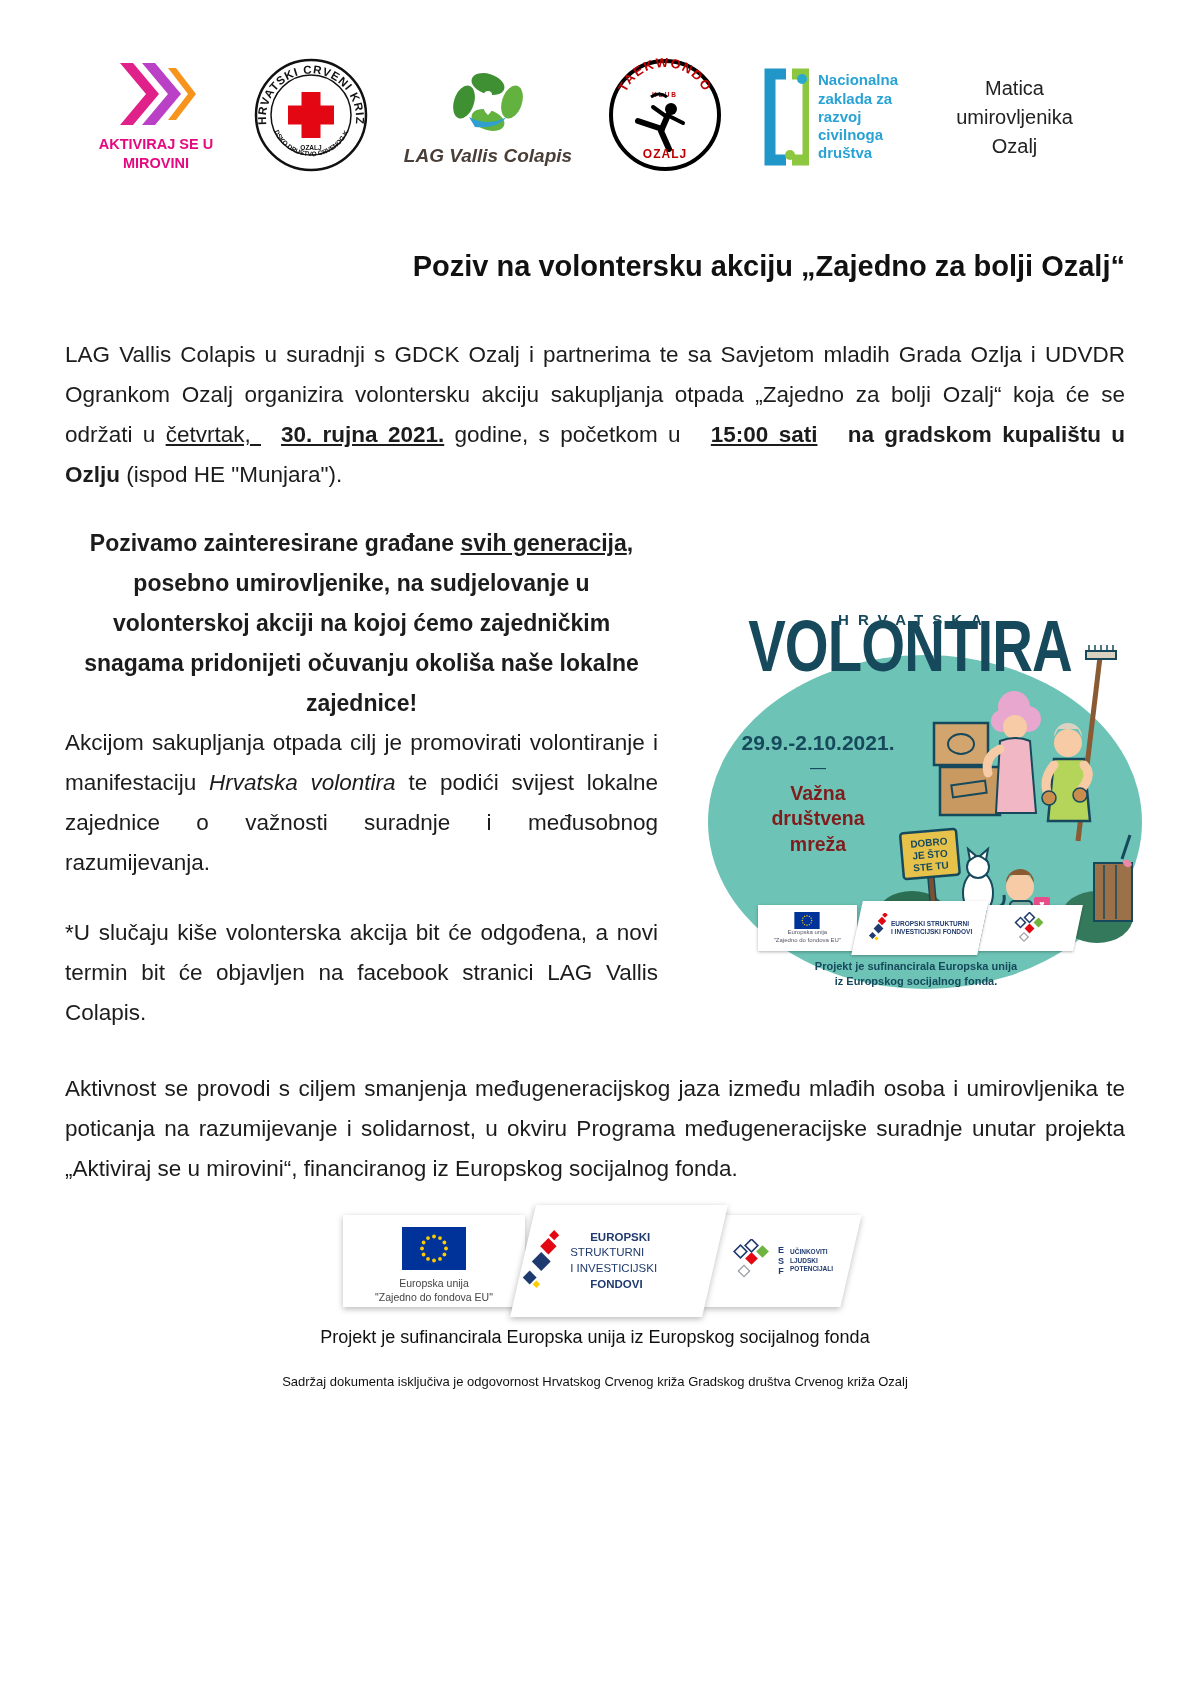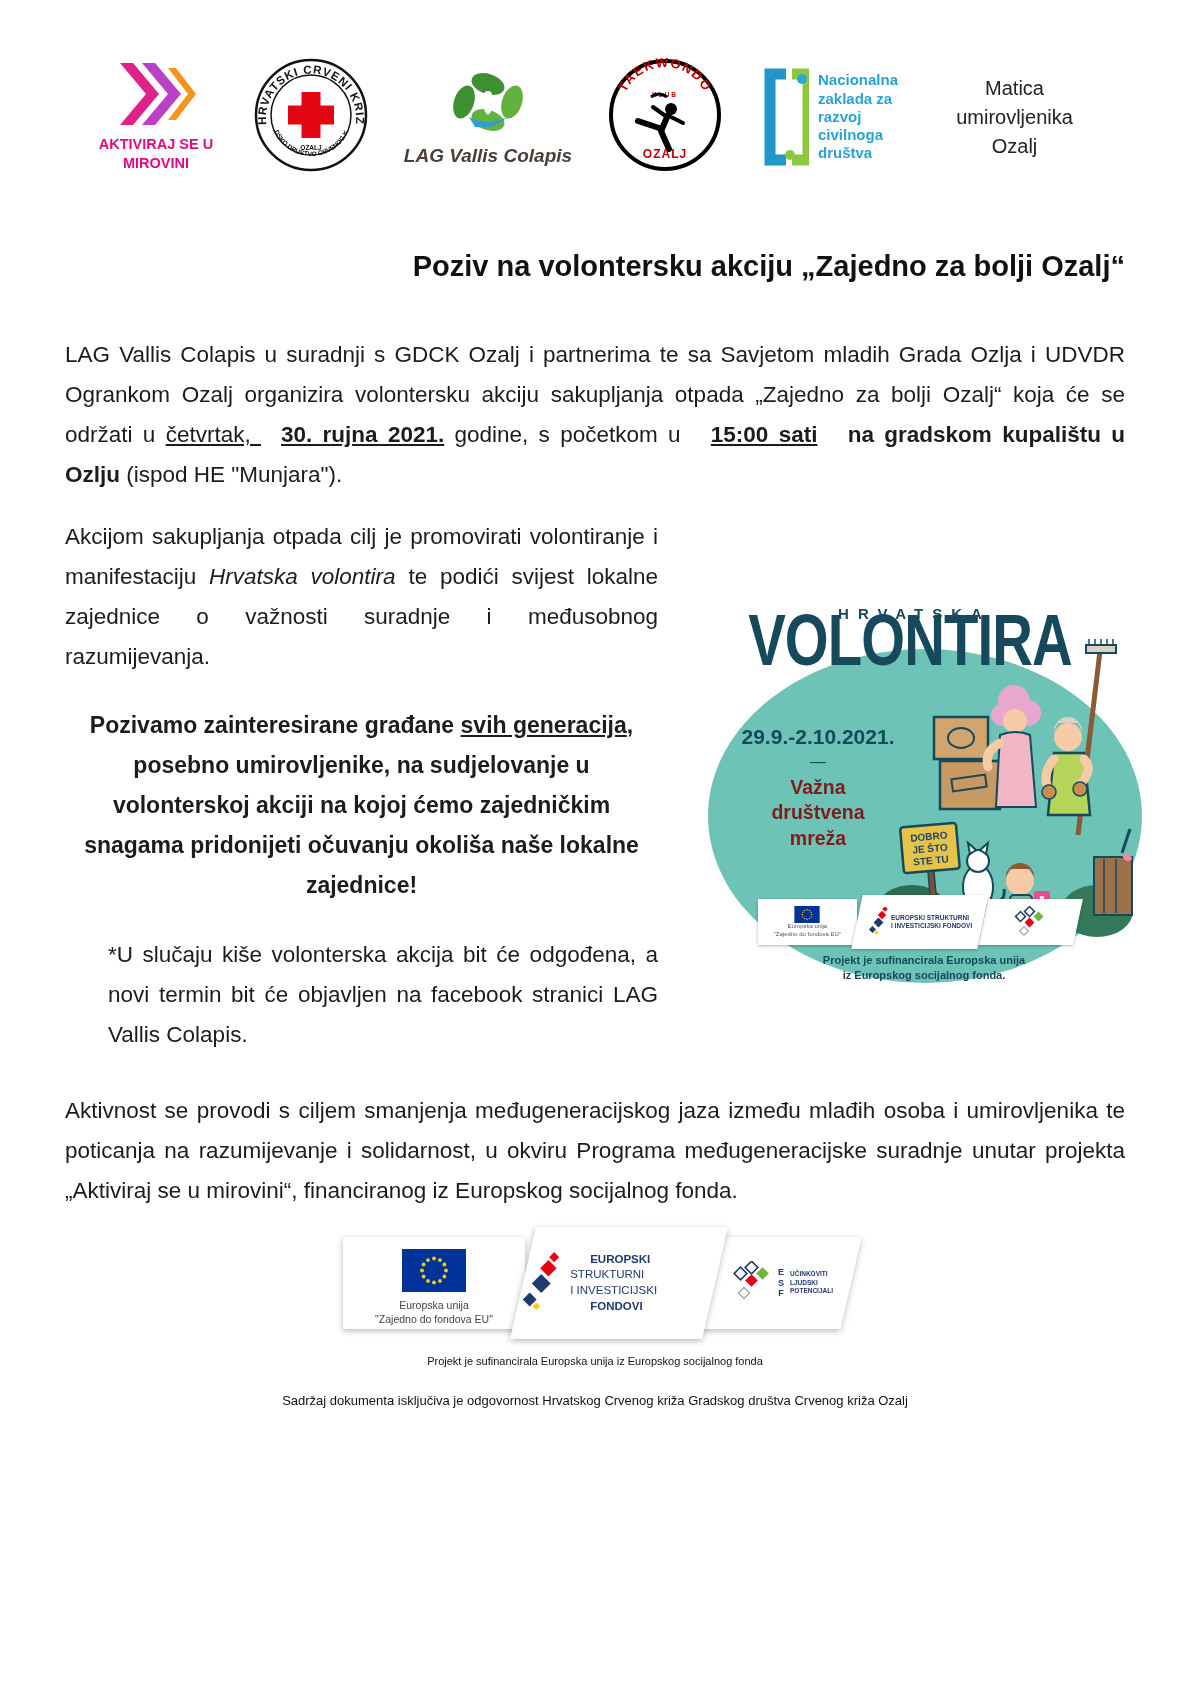--- a/index.html
+++ b/index.html
@@ -24,21 +24,21 @@
   
   h1.title{margin:58px 0 0;text-align:right;font-size:29px;font-weight:bold;color:#111;}
 
   
   .para{font-size:22.5px;line-height:40px;margin:0;}
   .justify{text-align:justify;}
   .p1{margin-top:52px;}
   .wrap{margin-top:22px;}
   .p3{margin-top:28px;font-weight:bold;font-size:23px;text-align:center;}
   .p4{clear:both;margin-top:26px;}
-  .p5{margin-top:30px;margin-left:43px;}
+  .p5{margin-top:30px;}
   .p6{margin-top:40px;}
   .p7{margin-top:36px;}
   .b{font-weight:bold;margin-left:20px;}
   .u{text-decoration:underline;}
   .i{font-style:italic;}
   a.mail{color:#0563c1;text-decoration:underline;}
 
   
   .badge{float:right;width:460px;height:445px;margin:30px -15px 8px 22px;position:relative;}
   .b-circle{position:absolute;left:28px;top:102px;width:434px;height:334px;background:#6dc3b6;border-radius:50%;}
@@ -51,33 +51,33 @@
   .b-tagline{position:absolute;left:68px;top:228px;width:140px;text-align:center;color:#7f1d1d;font-weight:bold;font-size:19.5px;line-height:1.3;}
   .b-illu{position:absolute;left:192px;top:92px;}
   .b-strip{position:absolute;left:78px;top:348px;width:320px;height:54px;z-index:3;display:flex;}
   .b-cell{background:#fff;box-shadow:0 1px 3px rgba(0,0,0,.3);display:flex;flex-direction:column;align-items:center;justify-content:center;}
   .b-c1{width:100px;height:46px;margin-top:4px;}
   .b-c2{width:128px;height:54px;transform:skewX(-12deg);z-index:2;}
   .b-c3{width:96px;height:46px;margin-top:4px;transform:skewX(-12deg);}
   .unskew{transform:skewX(12deg);display:flex;align-items:center;gap:3px;}
   .b-minicap{font-size:6px;color:#556;line-height:1.25;text-align:center;}
   .b-miniesif{font-size:6.5px;font-weight:bold;color:#1f3a6e;line-height:1.25;}
-  .b-eucap{position:absolute;left:52px;top:406px;width:384px;text-align:center;color:#17495c;font-weight:bold;font-size:11px;line-height:1.35;z-index:3;}
+  .b-eucap{position:absolute;left:44px;top:406px;width:384px;text-align:center;color:#17495c;font-weight:bold;font-size:11px;line-height:1.35;z-index:3;}
 
   
   .fb{position:relative;width:540px;height:112px;margin:16px auto 0;}
   .fb-p{position:absolute;background:#fff;box-shadow:0 2px 6px rgba(0,0,0,.28);}
   .fb-p1{left:18px;top:10px;width:182px;height:92px;text-align:center;}
   .fb-p2{left:198px;top:0;width:192px;height:112px;transform:skewX(-13deg);z-index:2;display:flex;align-items:center;justify-content:center;}
   .fb-p3{left:388px;top:10px;width:138px;height:92px;transform:skewX(-13deg);display:flex;align-items:center;justify-content:center;}
   .fb-cap{font-size:10.5px;color:#444;line-height:1.3;margin-top:3px;}
   .esif-t{font-size:11.5px;color:#1f3a6e;line-height:1.35;text-align:left;}
   .esf-letters{font-size:9px;font-weight:bold;color:#1f3a6e;line-height:1.15;text-align:center;}
   .esf-words{font-size:6.5px;font-weight:bold;color:#1f3a6e;line-height:1.3;text-align:left;}
-  .caption1{margin-top:16px;text-align:center;font-size:11px;color:#111;}
+  .caption1{margin-top:10px;text-align:center;font-size:18px;color:#111;}
   .caption2{margin-top:26px;text-align:center;font-size:13px;color:#111;}
 </style>
 </head>
 <body>
 
 <div class="page">
 
   <div class="logos">
 
     <div class="logo lg-aktiviraj">
@@ -294,23 +294,23 @@
             </div>
           </div>
         </div>
 
         <div class="b-eucap">
           <div>Projekt je sufinancirala Europska unija</div>
           <div>iz Europskog socijalnog fonda.</div>
         </div>
       </div>
 
+      <p class="para p3"><span>Pozivamo zainteresirane građane </span><span class="u">svih generacija</span><span>, posebno umirovljenike, na sudjelovanje u volonterskoj akciji na kojoj ćemo zajedničkim snagama pridonijeti očuvanju okoliša naše lokalne zajednice!</span></p>
+
       <p class="para justify"><span>Akcijom sakupljanja otpada cilj je promovirati volontiranje i manifestaciju </span><span class="i">Hrvatska volontira</span><span> te podići svijest lokalne zajednice o važnosti suradnje i međusobnog razumijevanja.</span></p>
-
-      <p class="para p3"><span>Pozivamo zainteresirane građane </span><span class="u">svih generacija</span><span>, posebno umirovljenike, na sudjelovanje u volonterskoj akciji na kojoj ćemo zajedničkim snagama pridonijeti očuvanju okoliša naše lokalne zajednice!</span></p>
     </div>
 
 
     <p class="para justify p5">*U slučaju kiše volonterska akcija bit će odgođena, a novi termin bit će objavljen na facebook stranici LAG Vallis Colapis.</p>
 
 
     <p class="para justify p7">Aktivnost se provodi s ciljem smanjenja međugeneracijskog jaza između mlađih osoba i umirovljenika te poticanja na razumijevanje i solidarnost, u okviru Programa međugeneracijske suradnje unutar projekta „Aktiviraj se u mirovini“, financiranog iz Europskog socijalnog fonda.</p>
 
     <div class="fb">
       <div class="fb-p fb-p1">

